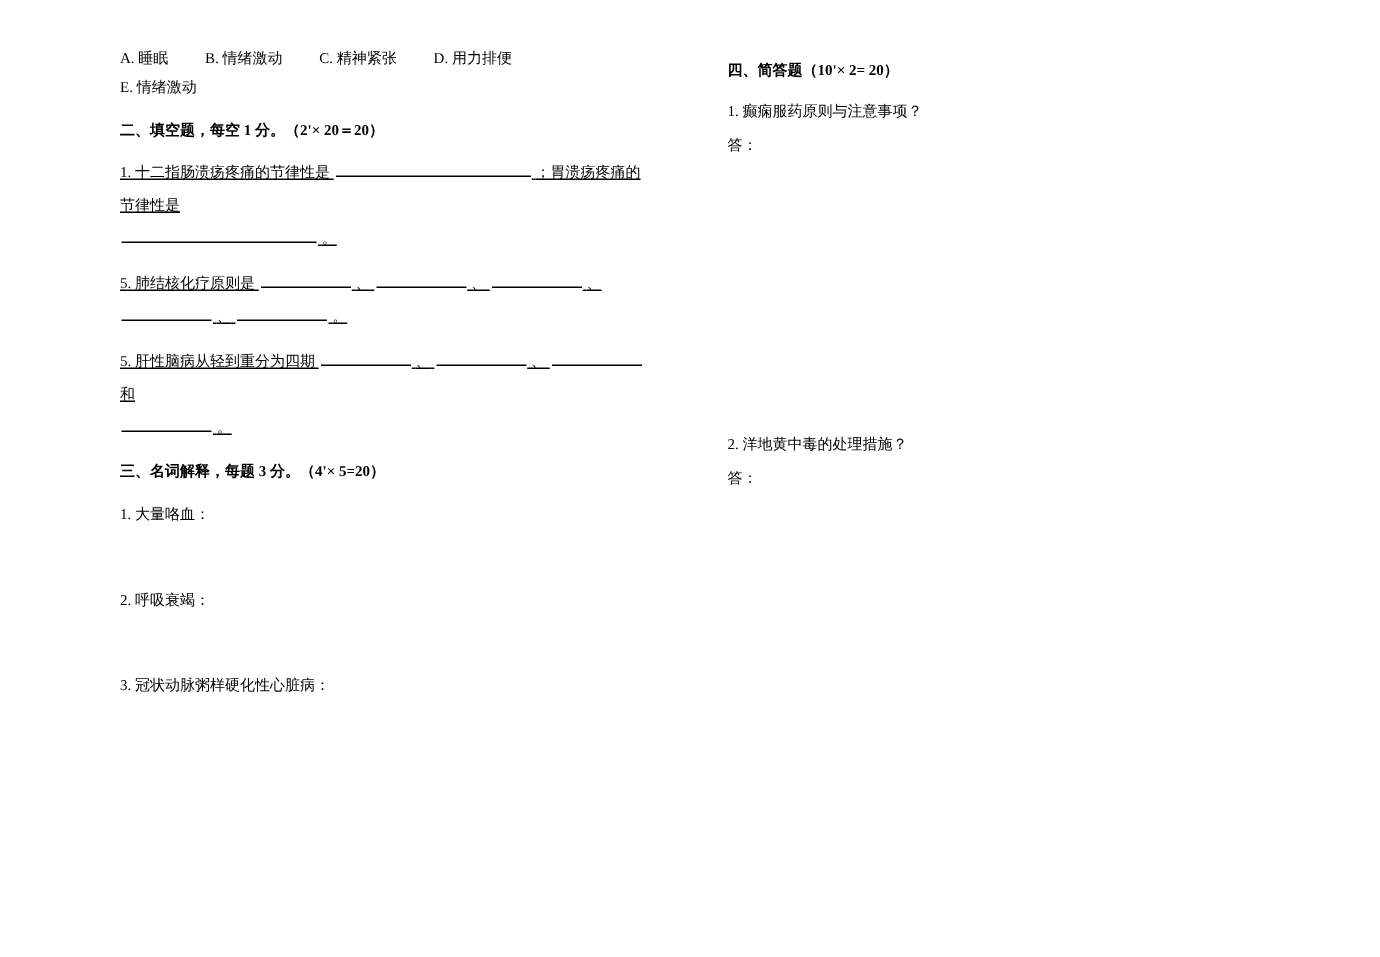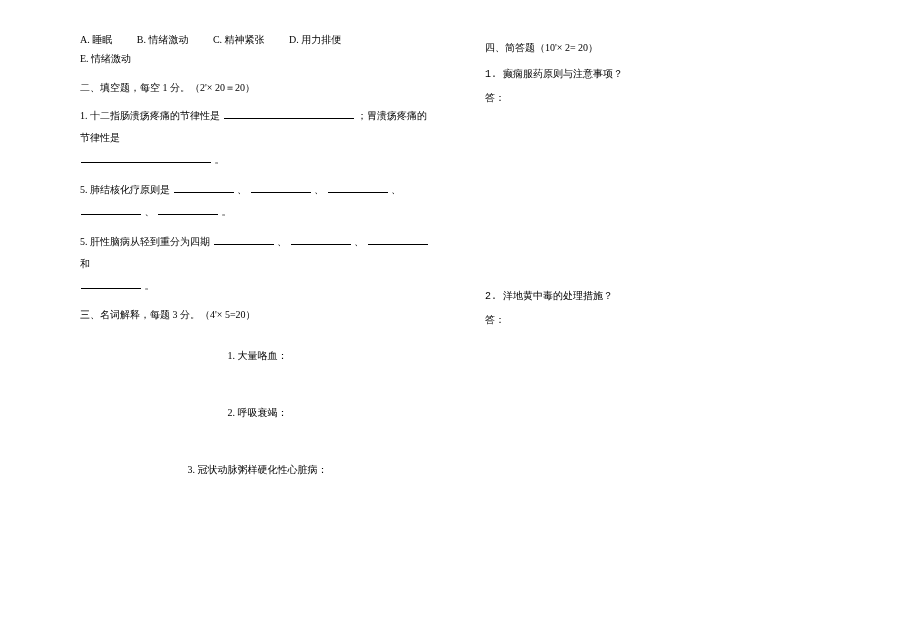--- a/index.html
+++ b/index.html
@@ -28,36 +28,35 @@
       padding-left: 20px;
     }
     .option-row {
       margin-bottom: 10px;
     }
     .option-row span {
       display: inline-block;
       margin-right: 22px;
     }
     .heading {
-      font-weight: normal;
+      font-weight: bold;
       margin-top: 8px;
       margin-bottom: 8px;
     }
     .item {
       margin-bottom: 8px;
       line-height: 2.2;
+      text-decoration: underline;
     }
     .short-item {
-      margin-top: 22px;
+      margin-top: 10px;
       margin-bottom: 38px;
-      text-align: center;
     }
     .q-item {
       margin-bottom: 4px;
-      font-family: Liberation Mono, monospace;
     }
     .ans {
       margin-bottom: 80px;
     }
     .blank-short {
       display: inline-block;
       border-bottom: 1px solid #000;
       min-width: 60px;
       height: 12px;
       vertical-align: baseline;

